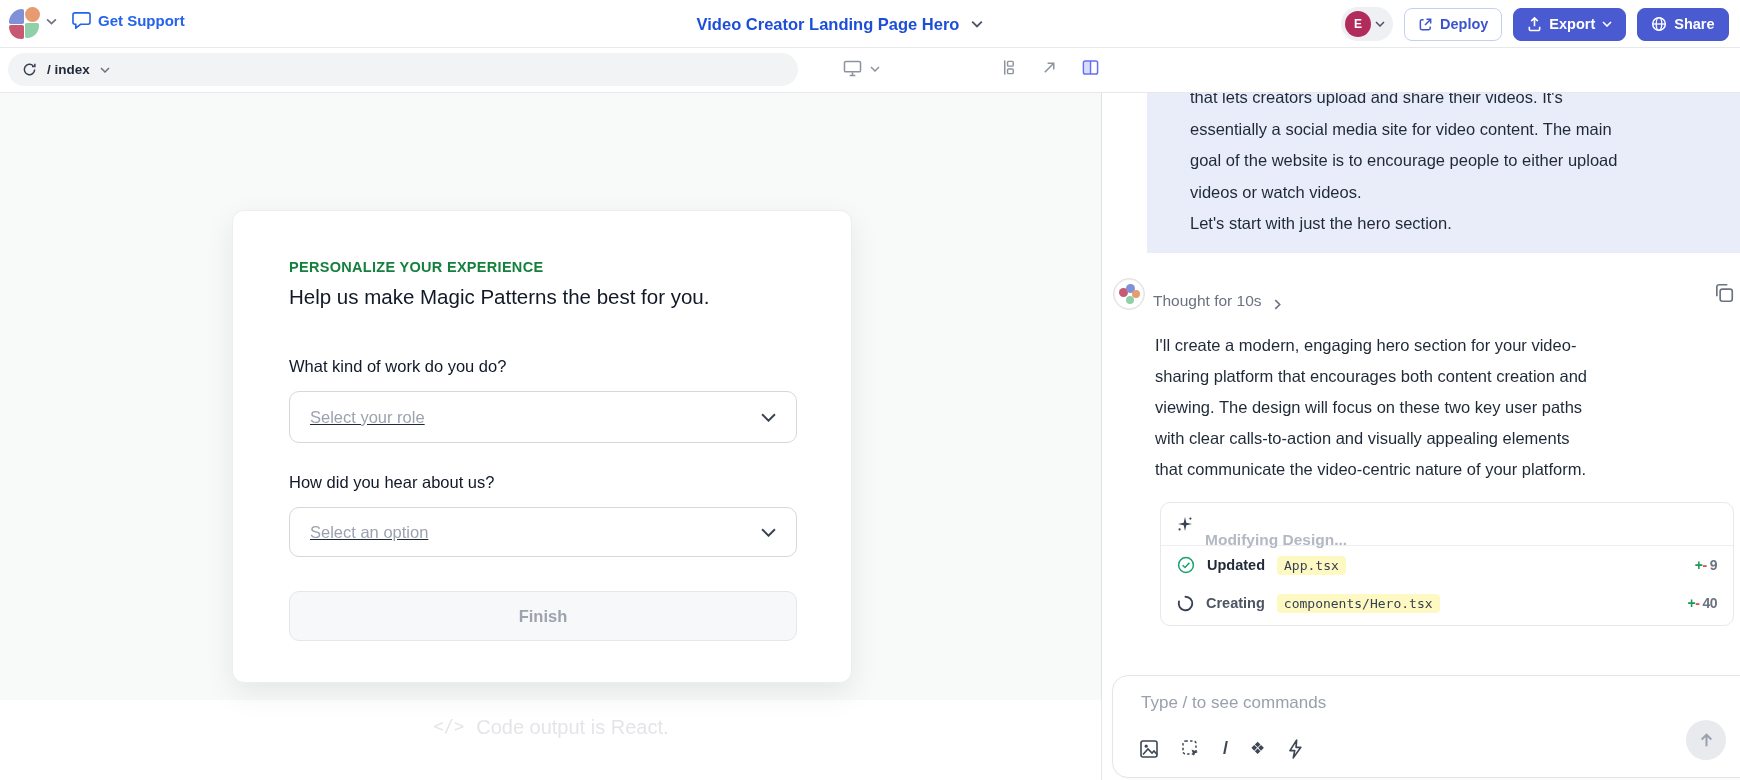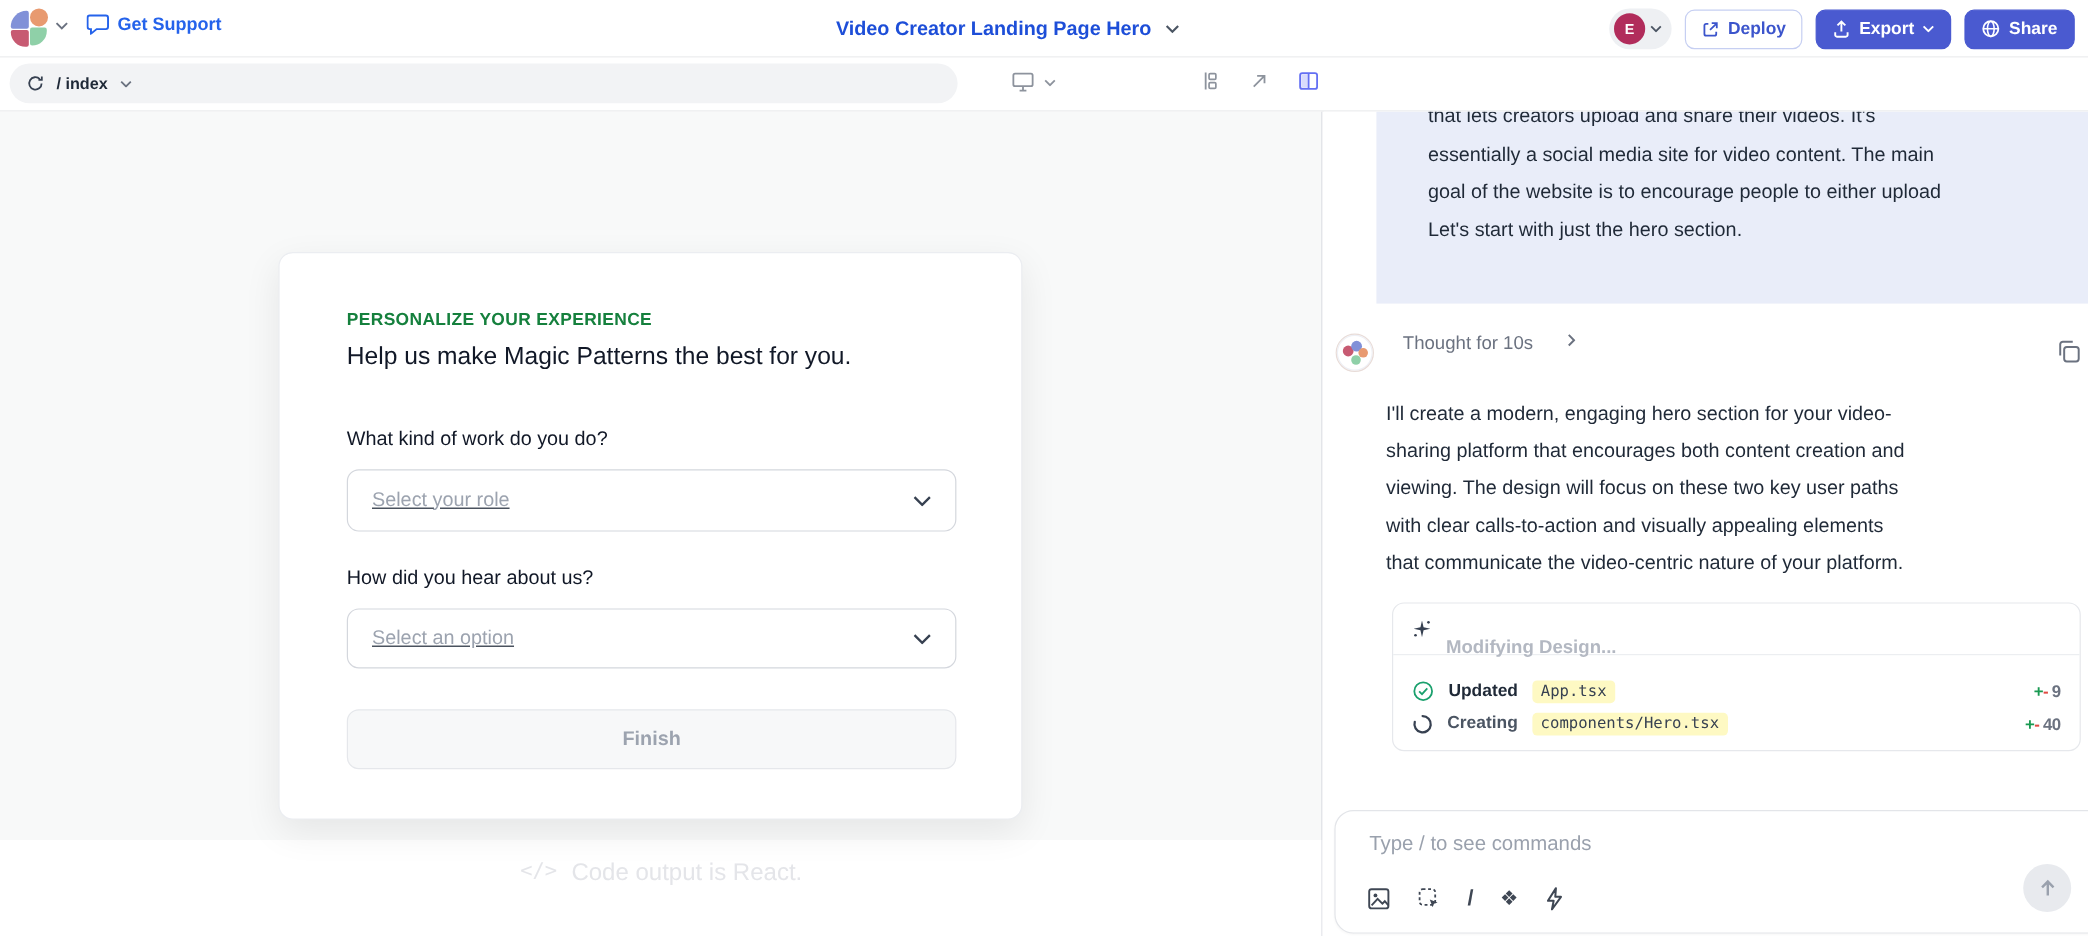--- a/index.html
+++ b/index.html
@@ -49,21 +49,21 @@
   .select .chev { color:#374151; }
   #finish-btn { left:56px; top:380px; width:508px; height:50px; background:#f7f8f9; border:1px solid #e5e7eb; border-radius:10px; color:#9ca3af; font-size:16.5px; font-weight:600; display:flex; align-items:center; justify-content:center; cursor:default; }
   #preview-footer { left:0; top:607px; width:1102px; height:80px; display:flex; align-items:flex-start; justify-content:center; padding-top:16px; gap:12px; color:#e4e5e9; font-size:20px; }
   #preview-footer .glyph { font-family:"DejaVu Sans Mono",monospace; font-size:17px; }
 
   
   #chatpanel { left:1103px; top:93px; width:637px; height:687px; background:#fff; overflow:hidden; }
   #user-bubble { left:0; top:0; width:637px; height:160px; background:#e9edf9; overflow:hidden;margin-left:44px; }
   #user-bubble .lines { position:absolute; left:43px; top:-11px; }
   .chat-line { font-size:16.5px; line-height:31.5px; color:#1f2937; white-space:nowrap; }
-  #thought-row { left:10px; top:185px; display:flex; align-items:flex-start; gap:24px; }
+  #thought-row { left:10px; top:185px; display:flex; align-items:flex-end; gap:8px; }
   #thought-avatar { width:32px; height:32px; border-radius:50%; border:1px solid #e8dcd8; background:#fff; position:relative; box-shadow:0 0 0 1px #eef0f6 inset; }
   .petal { position:absolute; border-radius:50%; }
   #thought-label { color:#6b7280; font-size:15.5px; }
   #thought-chevron { color:#6b7280; margin-left:4px; }
   #copy-btn { left:610px; top:189px; width:24px; height:24px; color:#6b7280; cursor:pointer; }
   #assistant-text { left:52px; top:237px; }
   #task-card { left:57px; top:409px; width:574px; height:124px; border:1px solid #e6e8ec; border-radius:10px; background:#fff; }
   #task-header { left:0; top:0; width:100%; height:43px; display:flex; align-items:center; gap:12px; padding:0 16px; border-bottom:1px solid #eceef1; }
   #task-header .lbl { color:#b3b8c2; font-size:15.5px; font-weight:600;margin-top:32px; }
   .task-row { left:0; width:100%; height:38px; display:flex; align-items:center; gap:12px; padding:0 16px; }
@@ -261,20 +261,21 @@
     </div>
   </div>
 
   <div id="chatpanel" class="abs">
 
     <div id="user-bubble" class="abs">
       <div class="lines">
         <div class="chat-line">that lets creators upload and share their videos. It's</div>
         <div class="chat-line">essentially a social media site for video content. The main</div>
         <div class="chat-line">goal of the website is to encourage people to either upload</div>
+        <div class="chat-line">videos or watch videos.</div>
         <div class="chat-line">Let's start with just the hero section.</div>
       </div>
     </div>
 
     <div id="thought-row" class="abs">
       <div id="thought-avatar">
         <span class="petal" style="left:5px;top:9px;width:9px;height:9px;background:#c75a72;"></span>
         <span class="petal" style="left:12px;top:5px;width:9px;height:9px;background:#8191d8;"></span>
         <span class="petal" style="left:18px;top:11px;width:8px;height:8px;background:#e89a70;"></span>
         <span class="petal" style="left:12px;top:17px;width:8px;height:8px;background:#8fd0a8;"></span>
@@ -305,21 +306,21 @@
       <div id="task-header" class="abs">
         <span style="color:#374151">
           <svg width="16" height="16" viewBox="0 0 16 16">
               <path d="M8 1 9.3 6.7 15 8 9.3 9.3 8 15 6.7 9.3 1 8 6.7 6.7z" fill="currentColor"></path>
               <circle cx="13.4" cy="2.6" r="1.1" fill="currentColor"></circle>
               <circle cx="2.6" cy="13.4" r="1.1" fill="currentColor"></circle>
             </svg>
         </span>
         <span class="lbl">Modifying Design...</span>
       </div>
-      <div class="task-row abs" style="top:54px">
+      <div class="task-row abs" style="top:43px">
         <span style="color:#1aa06d">
           <svg width="18" height="18" viewBox="0 0 18 18">
               <circle cx="9" cy="9" r="7.4" fill="none" stroke="currentColor" stroke-width="1.5"></circle>
               <path d="M5.6 9.2 8 11.5l4.4-4.8" fill="none" stroke="currentColor" stroke-width="1.5"></path>
             </svg>
         </span>
         <span class="action">Updated</span>
         <span class="file-chip">App.tsx</span>
         <span class="diff"><span class="plus">+</span><span class="minus">-</span><span class="num">9</span></span>
       </div>

